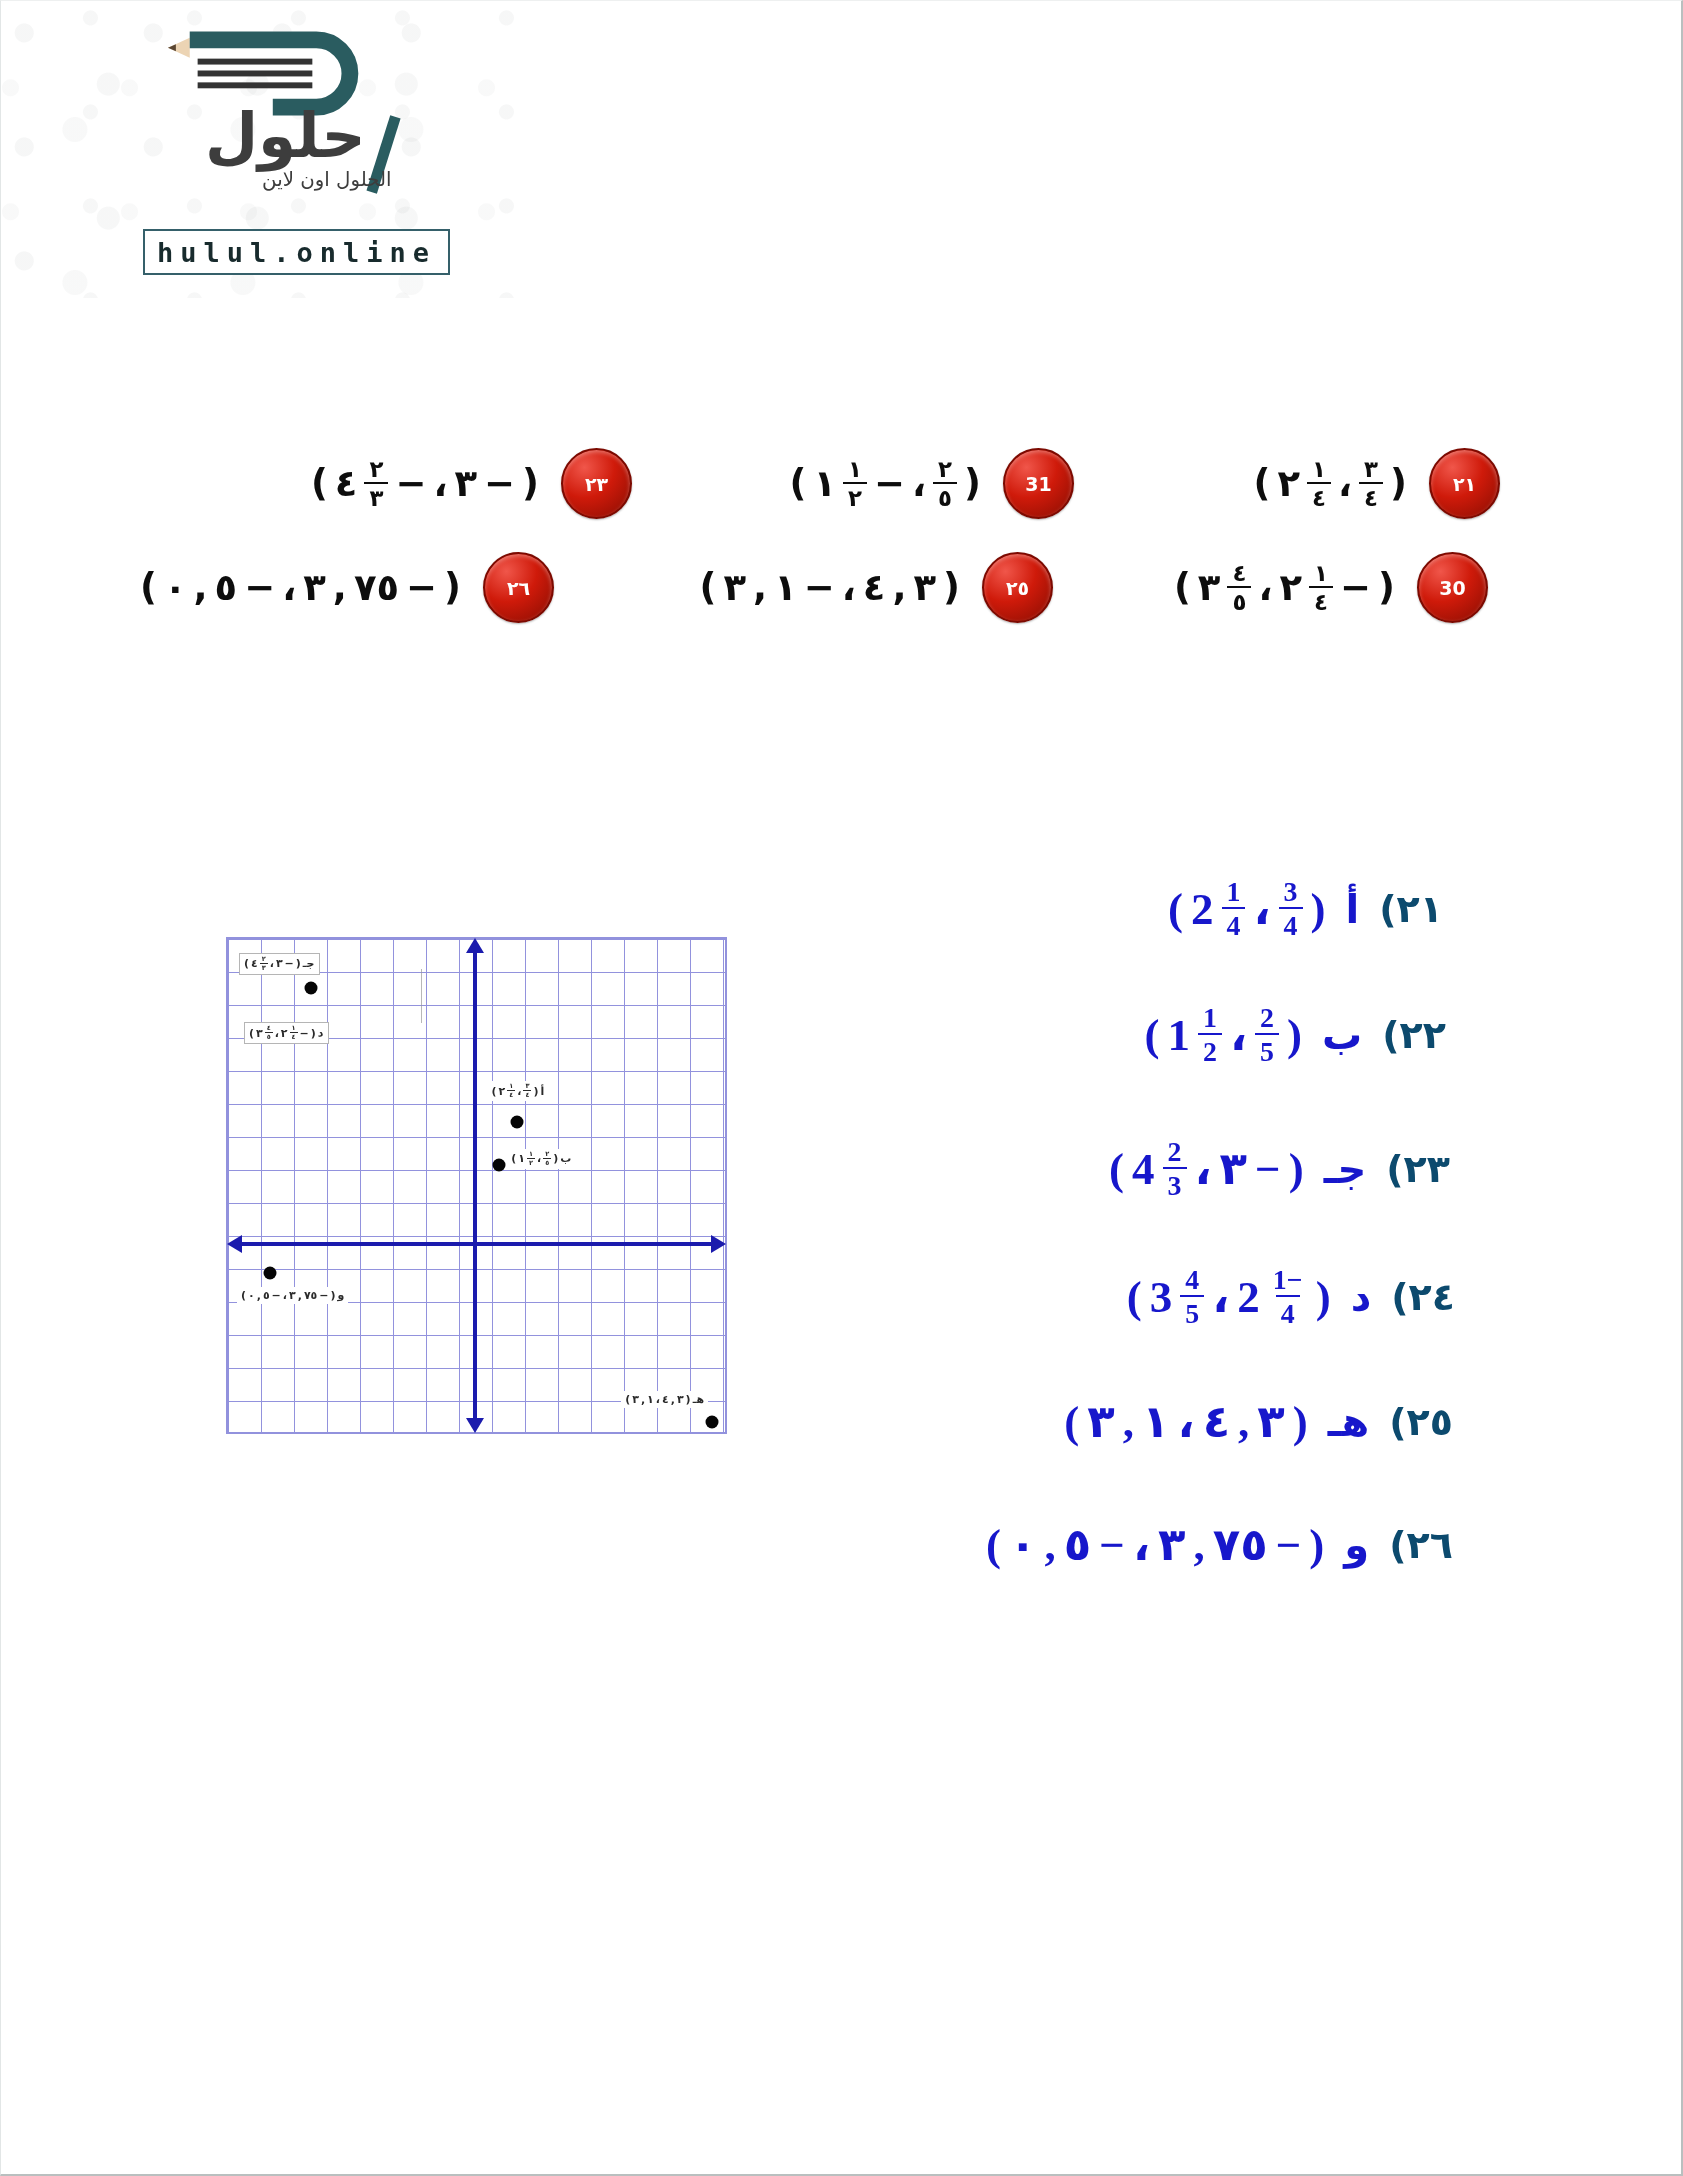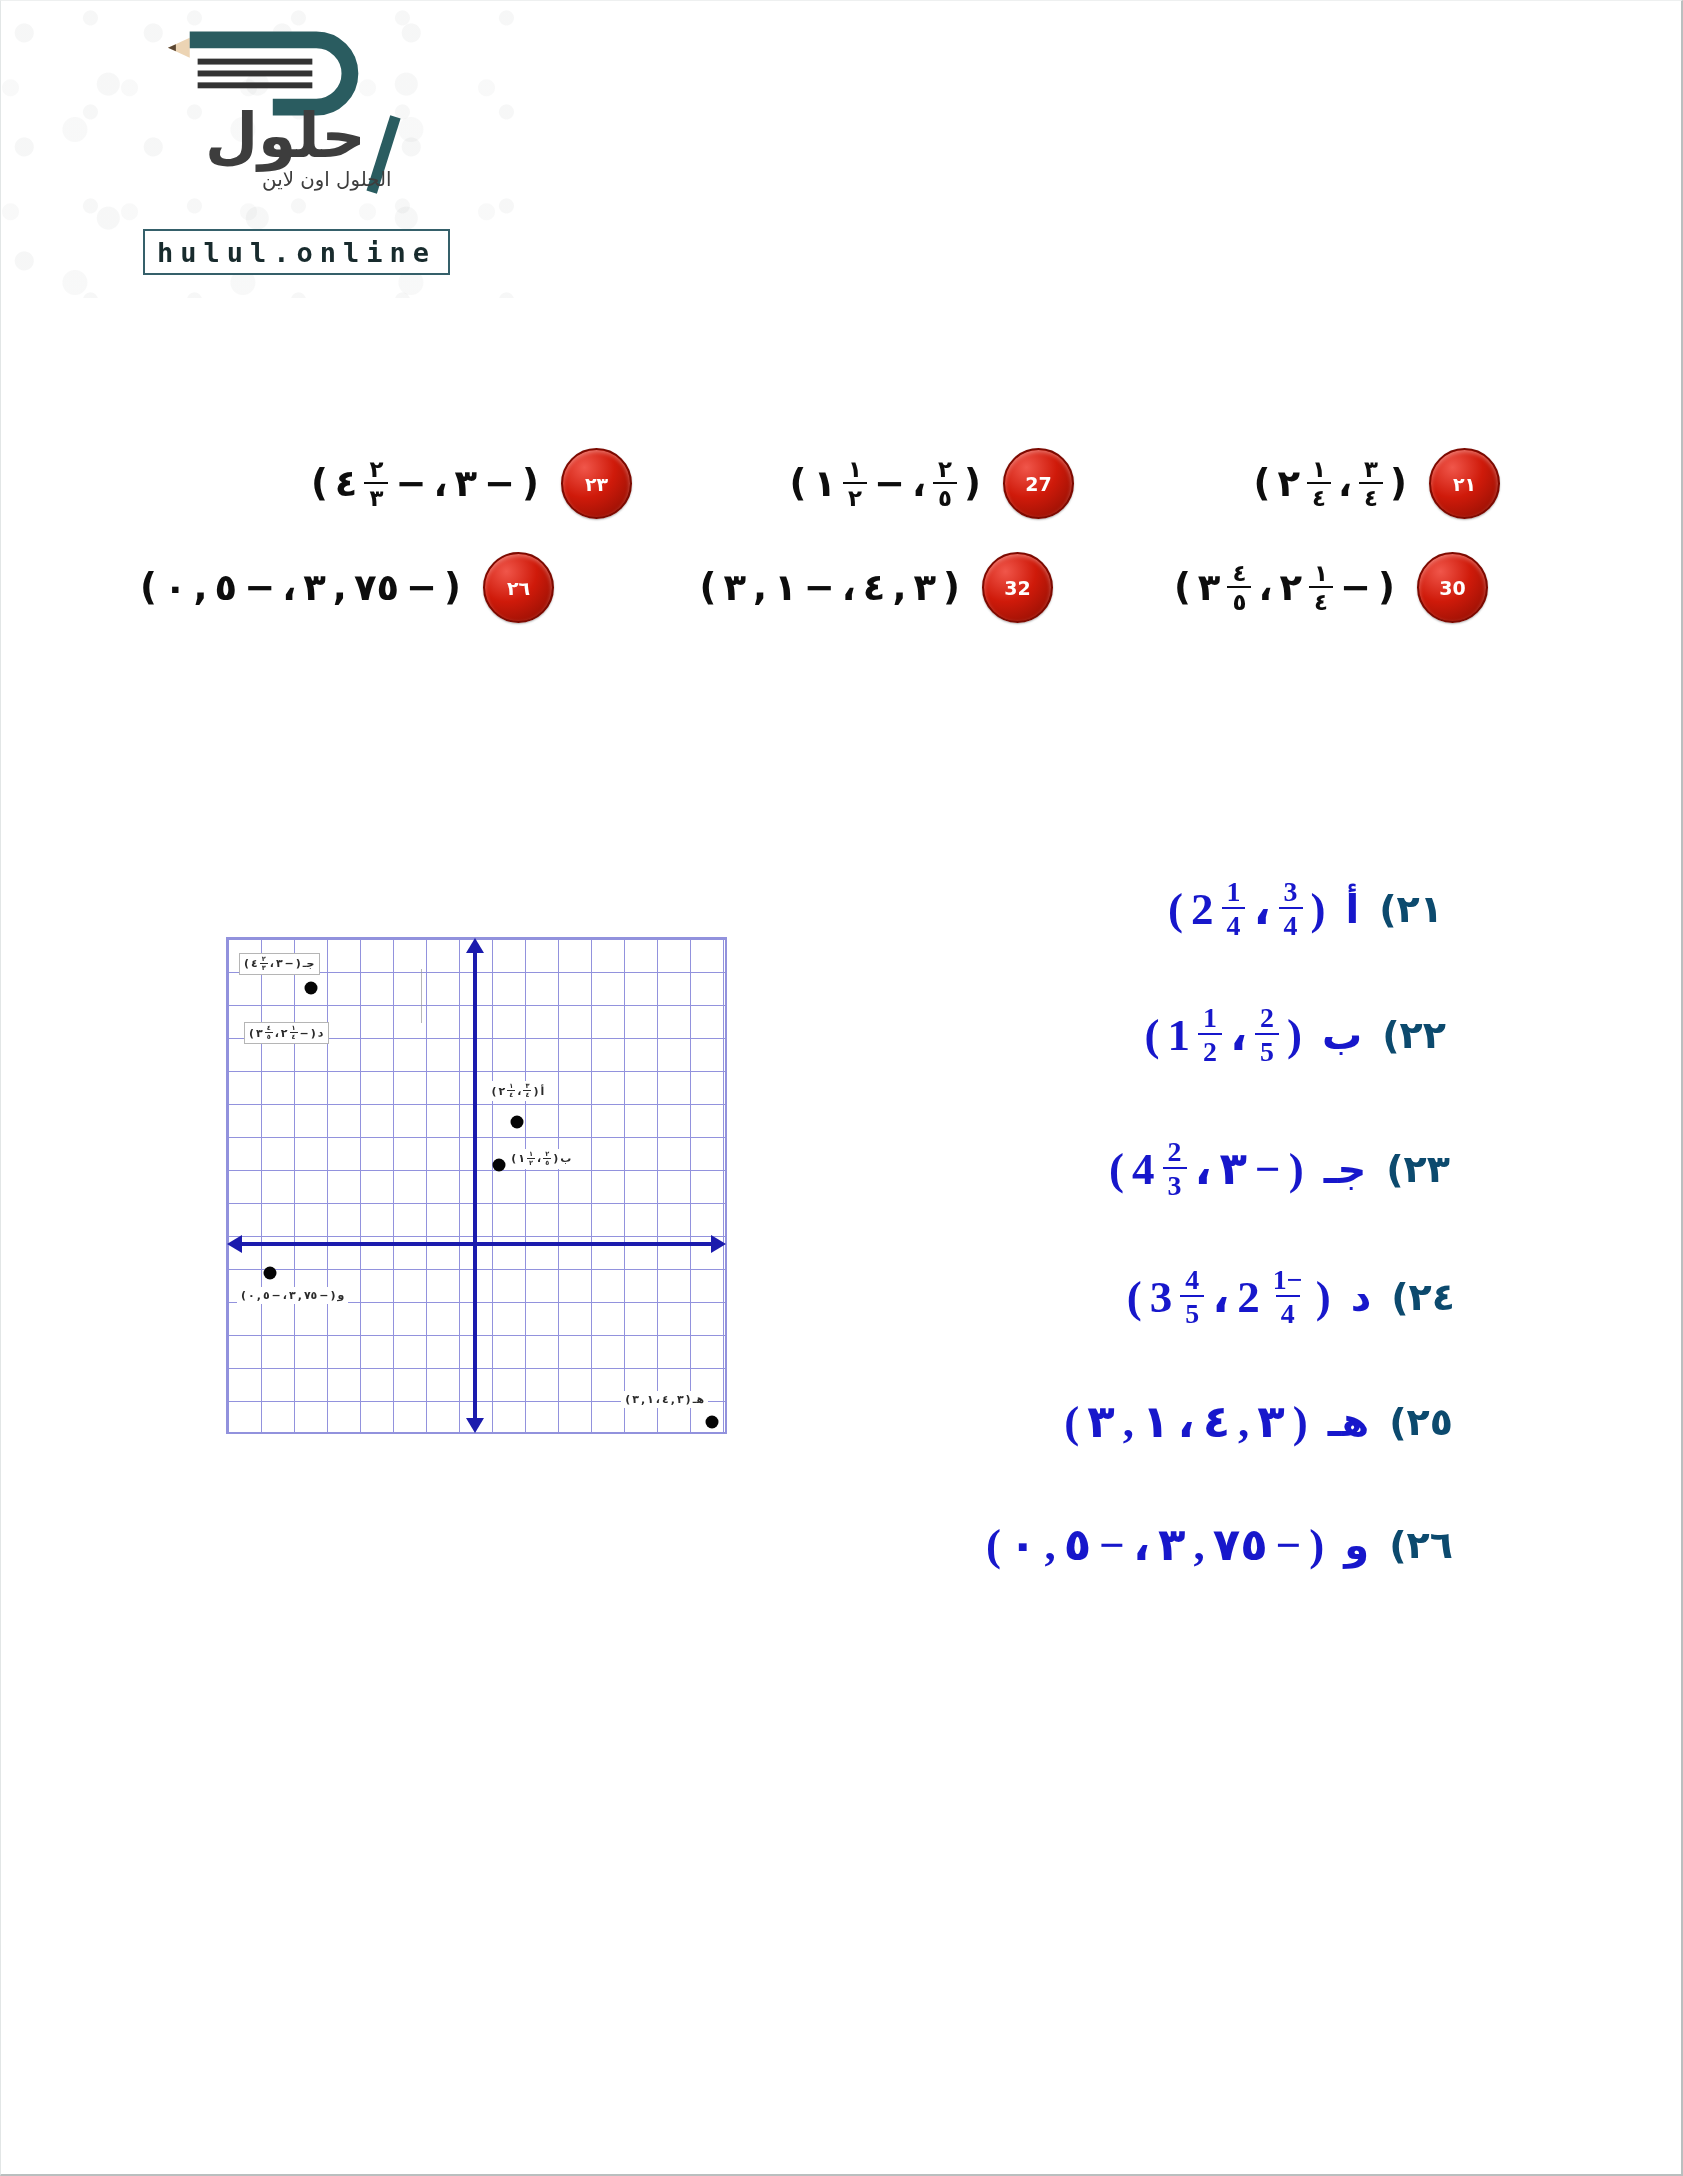--- a/index.html
+++ b/index.html
@@ -122,21 +122,21 @@
           <span class="fd">٢</span>
         </span>
         <span class="mt">−</span>
         <span class="mt">،</span>
         <span class="frac">
           <span class="fn">٢</span>
           <span class="fd">٥</span>
         </span>
         <span class="mt">)</span>
       </div>
-    <div class="badge">27</div>
+    <div class="badge">31</div>
   </div>
   <div class="problem p23">
     <div class="prob-expr">
         <span class="mt">(</span>
         <span class="mt">٤</span>
         <span class="frac">
           <span class="fn">٢</span>
           <span class="fd">٣</span>
         </span>
         <span class="mt">−</span>
@@ -172,21 +172,21 @@
         <span class="mt">٣</span>
         <span class="mt">,</span>
         <span class="mt">١</span>
         <span class="mt">−</span>
         <span class="mt">،</span>
         <span class="mt">٤</span>
         <span class="mt">,</span>
         <span class="mt">٣</span>
         <span class="mt">)</span>
       </div>
-    <div class="badge">32</div>
+    <div class="badge">٢٥</div>
   </div>
   <div class="problem p26">
     <div class="prob-expr">
         <span class="mt">(</span>
         <span class="mt">٠</span>
         <span class="mt">,</span>
         <span class="mt">٥</span>
         <span class="mt">−</span>
         <span class="mt">،</span>
         <span class="mt">٣</span>

